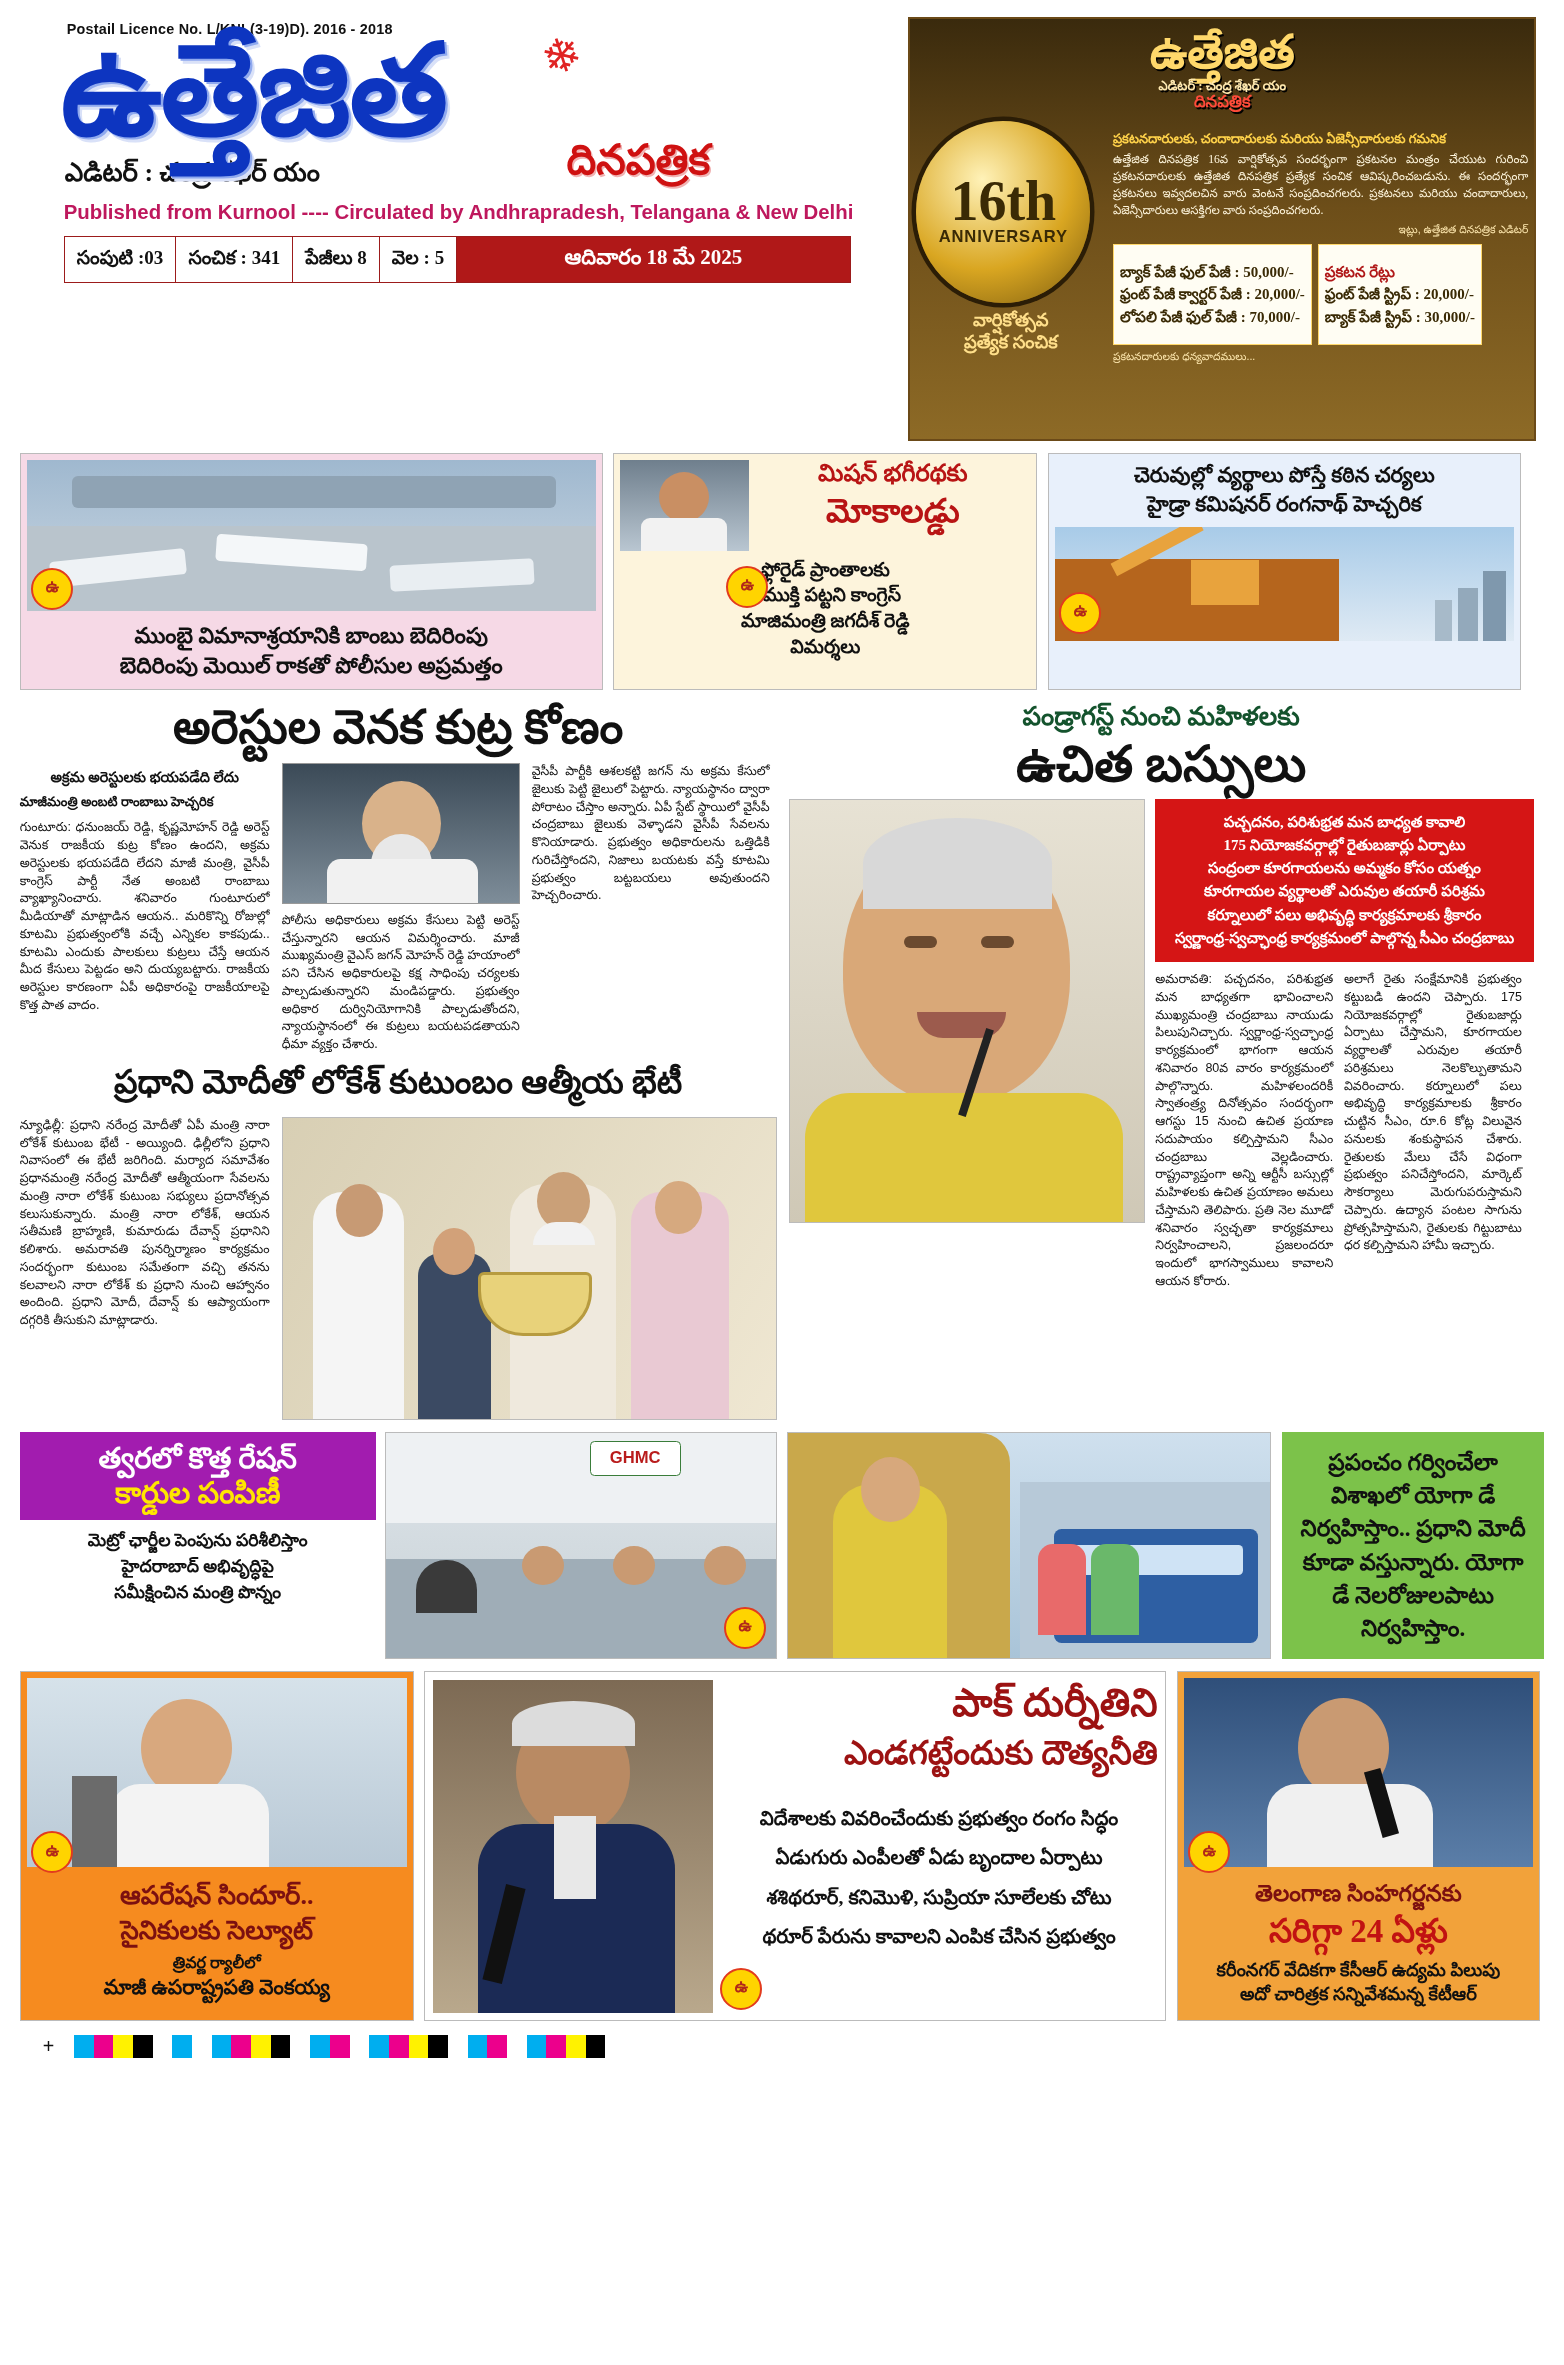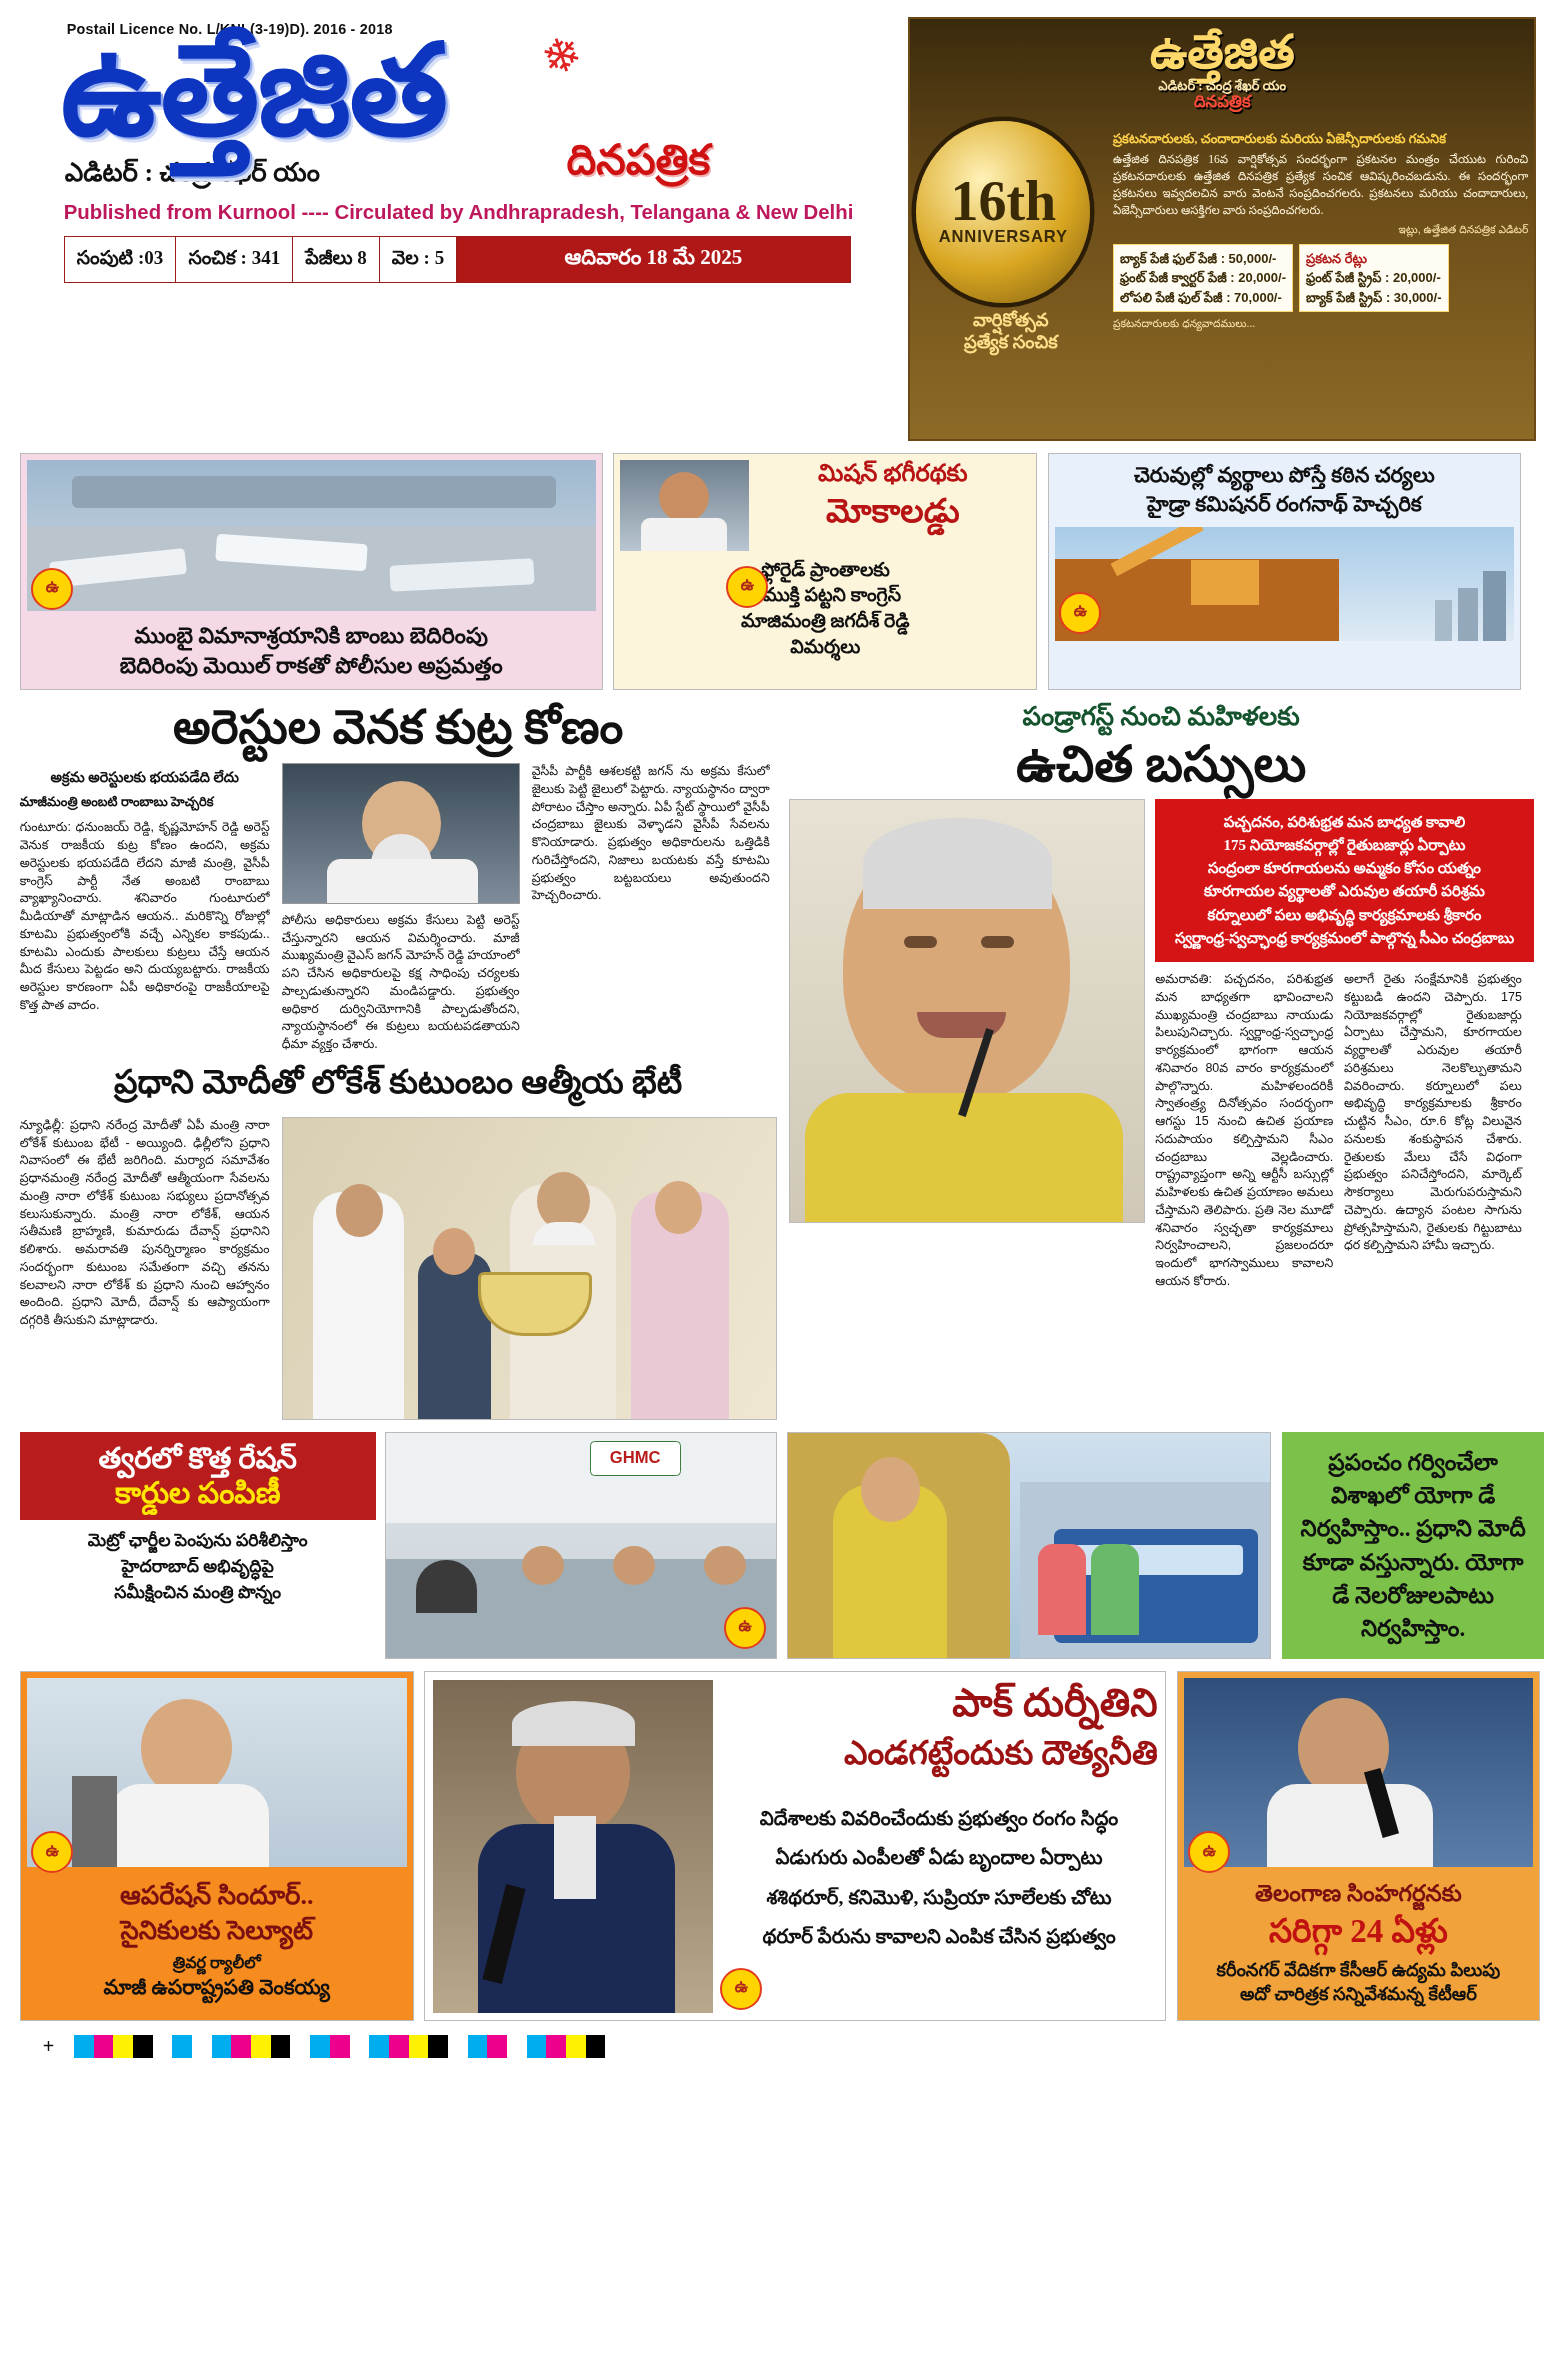--- a/index.html
+++ b/index.html
@@ -121,22 +121,22 @@
   .ad-text {
     color:#fff6dd; font-size: 11.7px; line-height:1.45; text-align:justify;
     font-family:"Liberation Serif", serif;
   }
   .ad-text .hdr { color:#ffd24a; font-weight:bold; display:block; margin-bottom:3px; font-size:13px;}
   .ad-rates {
     margin-top: 6px; display:flex; gap:6px; align-items:flex-start;
   }
   .ad-rate-box {
     border:1.5px solid #ffd86b; background:#fffdf3; color:#3a2a05;
-    font-size:13px; font-weight:bold; padding:4px 6px; line-height:1.5;
-    font-family:Liberation Sans, sans-serif;
+    font-size:15px; font-weight:bold; padding:16px 6px; line-height:1.5;
+    font-family:Liberation Serif, serif;
   }
   .ad-foot { color:#ffe9b0; font-size:10.6px; margin-top:4.5px;}
 
   
   .topstrip { display:flex; gap: 10.6px; margin-top: 12px; }
   .ts-card { border: 1.5px solid #bbb; position: relative; overflow:hidden; }
   .ts1 { width: 583px; background: #f6d9e6; }
   .ts2 { width: 424px; background: #fdf4dc; }
   .ts3 { width: 473px; background: #e8f0fb; }
   .photo {
@@ -185,21 +185,21 @@
   }
   .red-panel .l { display:block; }
 
   
   .modi-head {
     font-family:"Liberation Serif", serif; font-size: 33px; font-weight:bold;
     text-align:center; color:#111; margin: 10.6px 0 7.6px;
   }
 
   
-  .rc-box { background:#b91c1c; padding:9px 13px; }
+  .rc-box { background:#a21caf; padding:9px 13px; }
   .rc-box .l1 {
     color:#fff; font-family:"Liberation Serif",serif; font-weight:bold;
     font-size: 29px; text-align:center; line-height:1.18;
   }
   .rc-box .l2 {
     color:#ffe600; font-family:"Liberation Serif",serif; font-weight:bold;
     font-size: 30px; text-align:center; line-height:1.18;
   }
   .rc-cap {
     font-family:"Liberation Serif",serif; font-weight:bold; text-align:center;

